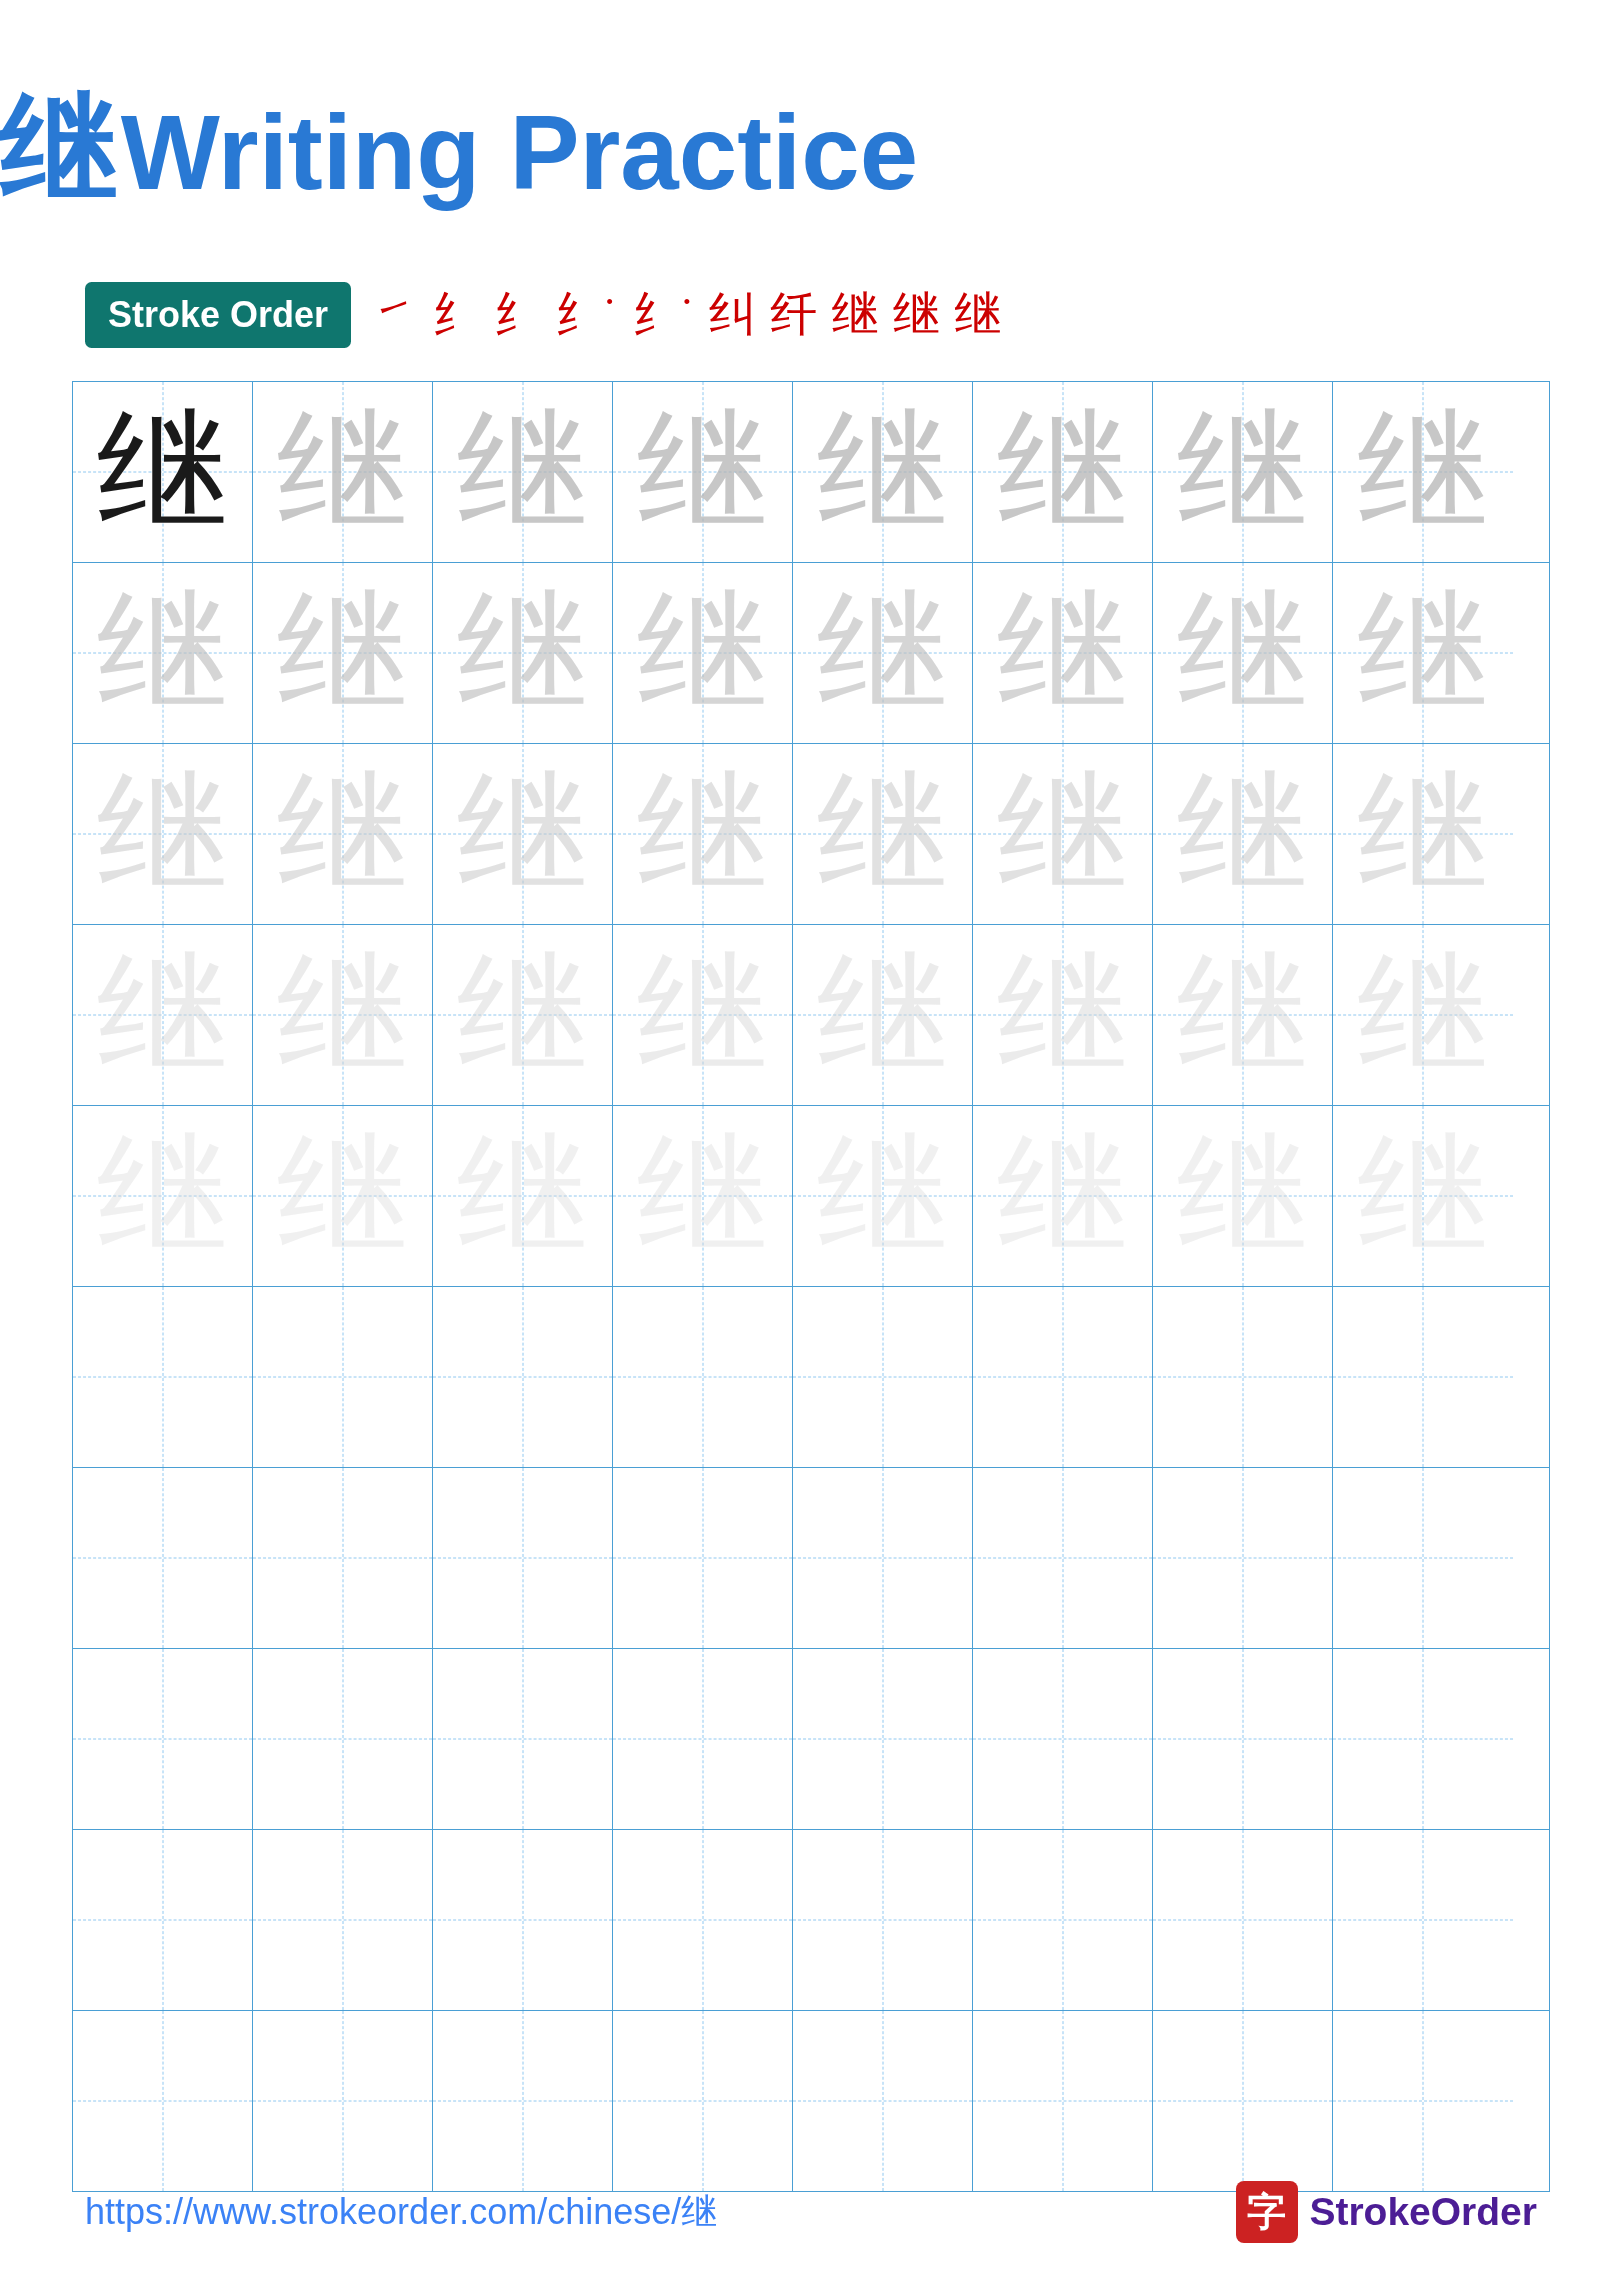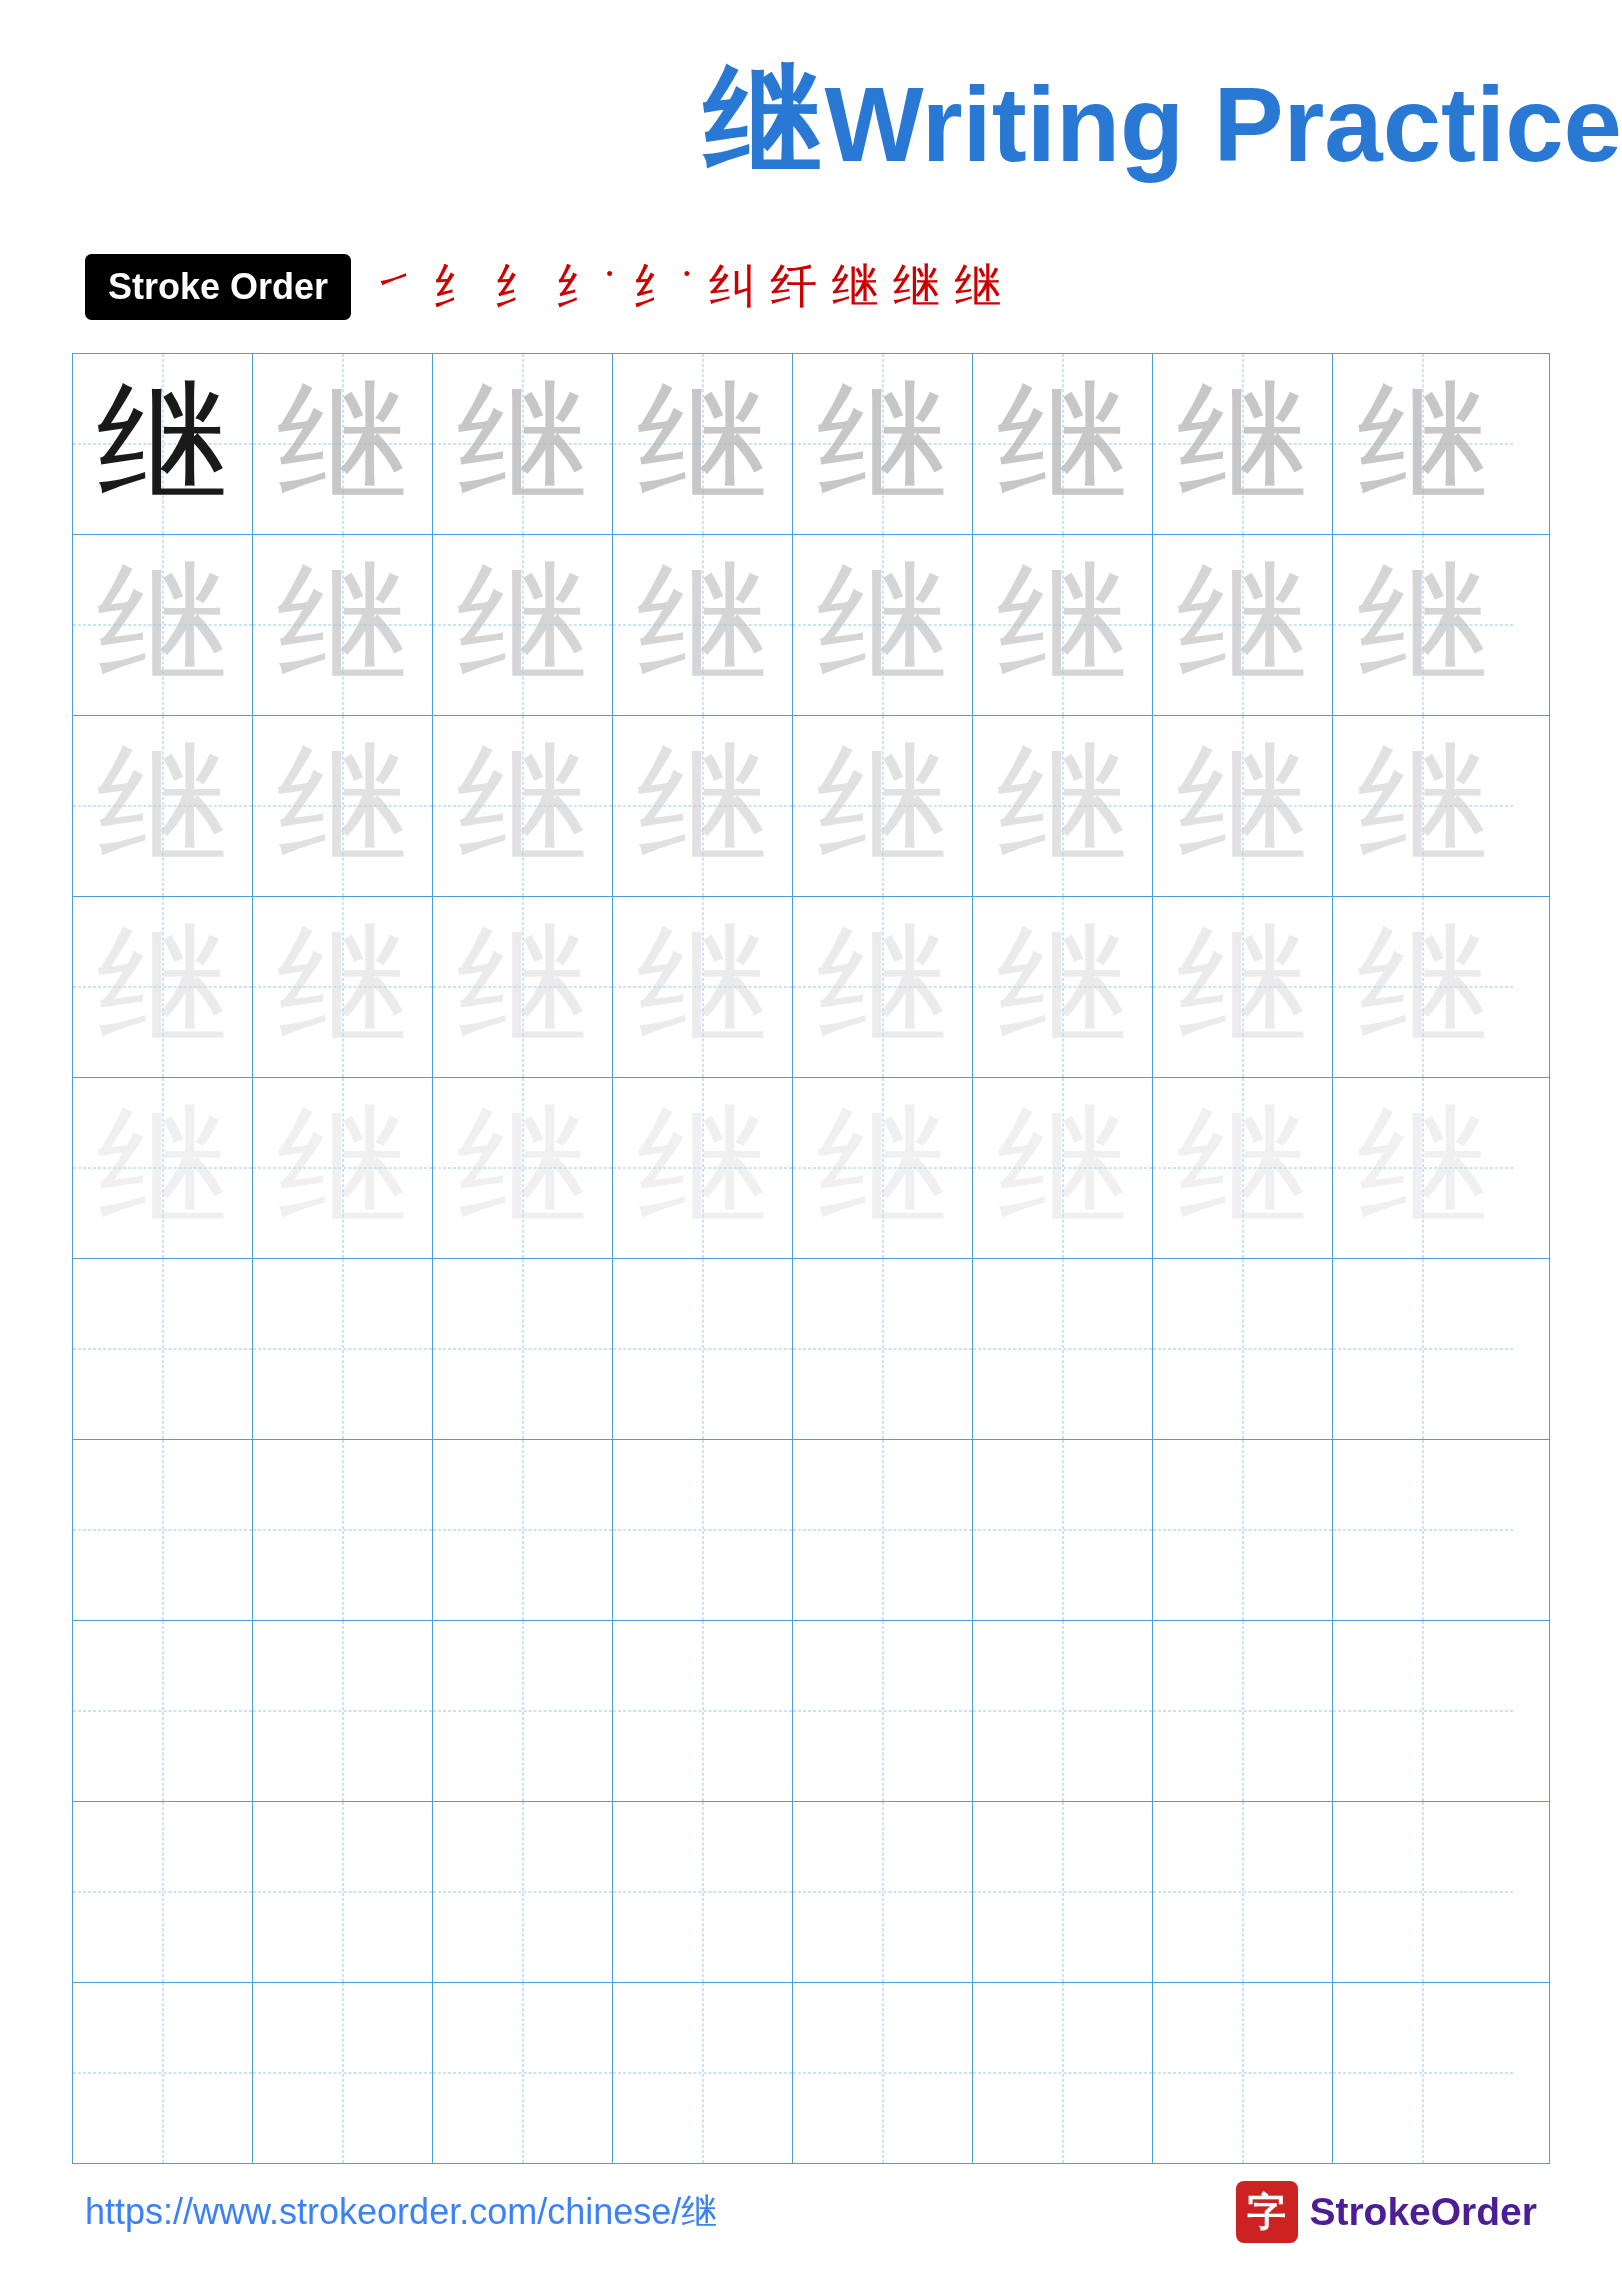--- a/index.html
+++ b/index.html
@@ -15,22 +15,22 @@
 
     .page {
       width: 1622px;
       height: 2295px;
       background: #fff;
       position: relative;
     }
 
     
     .title-area {
-      text-align: right;
-      padding-top: 42px;
+      text-align: left;
+      padding-top: 70px;
       margin-bottom: 52px;
     }
 
     .title-char {
       font-size: 118px;
       color: #2979d4;
       font-weight: bold;
     }
 
     .title-text {
@@ -43,21 +43,21 @@
     
     .stroke-order-row {
       display: flex;
       align-items: center;
       padding-left: 85px;
       margin-bottom: 33px;
       gap: 19.6px;
     }
 
     .stroke-order-badge {
-      background: #000000;
+      background: #0f766e;
       color: white;
       font-size: 36px;
       font-family: Arial, sans-serif;
       font-weight: bold;
       padding: 11.8px 23px;
       border-radius: 6.5px;
       white-space: nowrap;
     }
 
     .stroke-seq {

